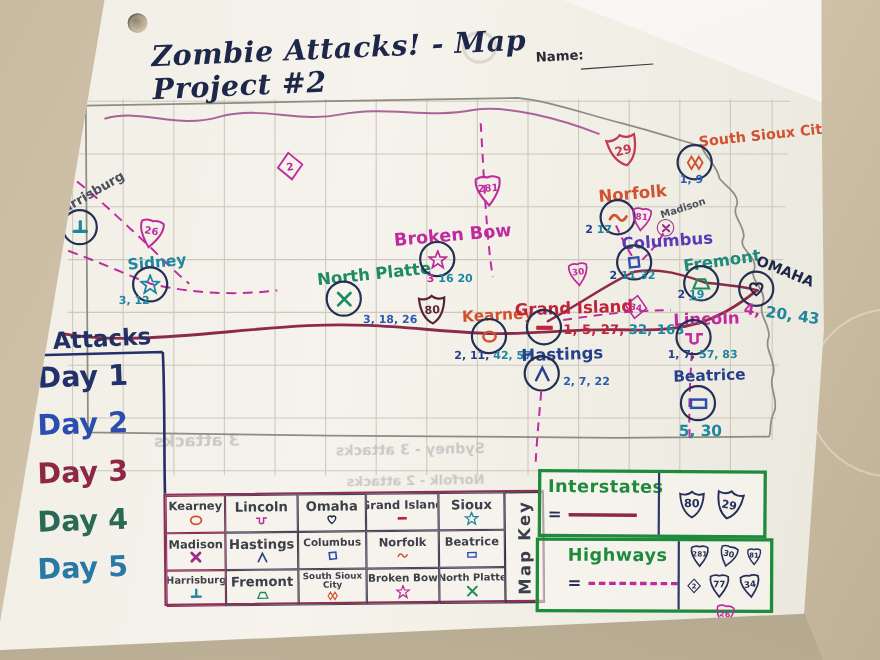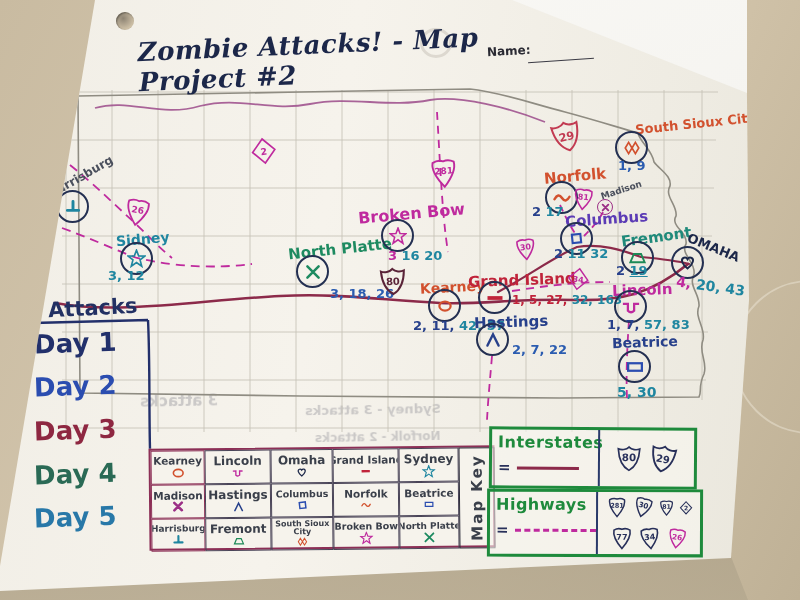--- a/index.html
+++ b/index.html
@@ -26,21 +26,21 @@
     border:3px solid rgba(150,145,130,.25);}
   #page-title{left:138px;top:28px;width:420px;transform:rotate(-2.5deg);
     font-family:"DejaVu Serif", serif;font-style:italic;font-weight:700;
     font-size:26px;color:#1c2749;letter-spacing:.5px;}
   #name-label{left:487px;top:44px;font-size:12px;font-weight:700;color:#2a2a33;transform:rotate(-3deg);}
   #name-line{left:528px;top:60px;width:66px;border-bottom:1.5px solid #3a3a44;transform:rotate(-4deg);}
   svg.lines{left:0;top:0;}
   .map-label{position:absolute;font-weight:700;white-space:nowrap;}
   .sym-circle{position:absolute;border:2.5px solid #243052;border-radius:50%;
     width:33px;height:33px;display:flex;align-items:center;justify-content:center;box-sizing:border-box;}
-  .map-nums{position:absolute;font-weight:700;font-size:13px;white-space:nowrap;}
+  .map-nums{position:absolute;font-weight:700;font-size:10px;white-space:nowrap;}
   .ghost{position:absolute;color:rgba(105,105,118,.30);font-weight:700;
     transform:scaleX(-1) rotate(1deg);filter:blur(.4px);white-space:nowrap;}
   .shield{position:absolute;}
   
   #attacks-header{left:48px;top:296px;font-size:21px;font-weight:700;color:#223063;transform:rotate(-3deg);}
   .day-label{position:absolute;left:34px;font-size:26px;font-weight:700;transform:rotate(-2deg);}
   
   #key-table{left:149px;top:447px;width:346px;height:102px;transform:rotate(-.6deg);
     display:grid;grid-template-columns:54px 66px 62px 66px 60px 36px;
     grid-template-rows:34px 34px 33px;background:#f6f3ec;
@@ -49,21 +49,21 @@
     align-items:center;justify-content:center;overflow:hidden;box-sizing:border-box;}
   .key-city{font-size:10.5px;font-weight:700;color:#3a3f4a;line-height:1;white-space:nowrap;}
   .key-city.small{font-size:8px;text-align:center;line-height:1.05;white-space:normal;}
   #map-key-cell{grid-column:6;grid-row:1/4;border:1.6px solid #2a2a38;
     display:flex;align-items:center;justify-content:center;}
   #map-key-label{writing-mode:vertical-rl;transform:rotate(180deg);
     font-size:15px;font-weight:700;color:#3a3f4a;letter-spacing:2px;}
   
   .legend-box{position:absolute;border:3px solid #1e8a3c;display:flex;box-sizing:border-box;background:rgba(248,246,240,.6);}
   #interstates-box{left:489px;top:427px;width:208px;height:62px;transform:rotate(.4deg);}
-  #highways-box{left:487px;top:489px;width:216px;height:68px;transform:rotate(.2deg);}
+  #highways-box{left:487px;top:489px;width:216px;height:68px;transform:rotate(.2deg);padding-left:20px;}
   .legend-left{width:100px;padding:3px 0 0 6px;}
   .legend-title{font-size:16px;font-weight:800;color:#1e8a3c;letter-spacing:.5px;}
   .legend-sample{display:flex;align-items:center;gap:6px;margin-top:7px;}
   .eq{font-size:15px;font-weight:800;color:#28305a;}
   #interstate-line{width:62px;border-top:3.5px solid #8c2a4a;}
   #highway-line{width:86px;border-top:3.5px dashed #bf2a9e;}
   .legend-right{flex:1;border-left:2.5px solid #2a3a6a;display:flex;flex-wrap:wrap;
     align-items:center;justify-content:center;gap:2px 4px;padding:1px;}
   .sv{display:block;}
 </style>
@@ -338,21 +338,21 @@
             <path d="M8,13 C3,9 2,5 5,4 C7,3.4 8,5.2 8,5.2 C8,5.2 9,3.4 11,4 C14,5 13,9 8,13 Z" stroke="#1c2749" stroke-width="1.6" fill="none"></path>
           </svg>
       </div>
       <div class="key-cell">
         <span class="key-city">Grand Island</span>
         <svg class="sv" width="16" height="11" viewBox="0 0 16 16">
             <rect x="2" y="6.5" width="12" height="3.4" fill="#c0233a"></rect>
           </svg>
       </div>
       <div class="key-cell">
-        <span class="key-city" style="font-size:12px;">Sydney</span>
+        <span class="key-city" style="font-size:12px;">Sioux</span>
         <svg class="sv" width="14" height="13" viewBox="0 0 16 16">
             <path d="M8,1 L9.8,5.8 L15,6 L11,9.2 L12.4,14.5 L8,11.4 L3.6,14.5 L5,9.2 L1,6 L6.2,5.8 Z" stroke="#1f86a0" stroke-width="1.4" fill="none"></path>
           </svg>
       </div>
 
       <div class="key-cell" style="border-color:#8c2f56;">
         <span class="key-city">Madison</span>
         <svg class="sv" width="12" height="12" viewBox="0 0 16 16">
             <path d="M3,3 L13,13 M13,3 L3,13" stroke="#9b2f86" stroke-width="3.4" fill="none" stroke-linecap="round"></path>
           </svg>

